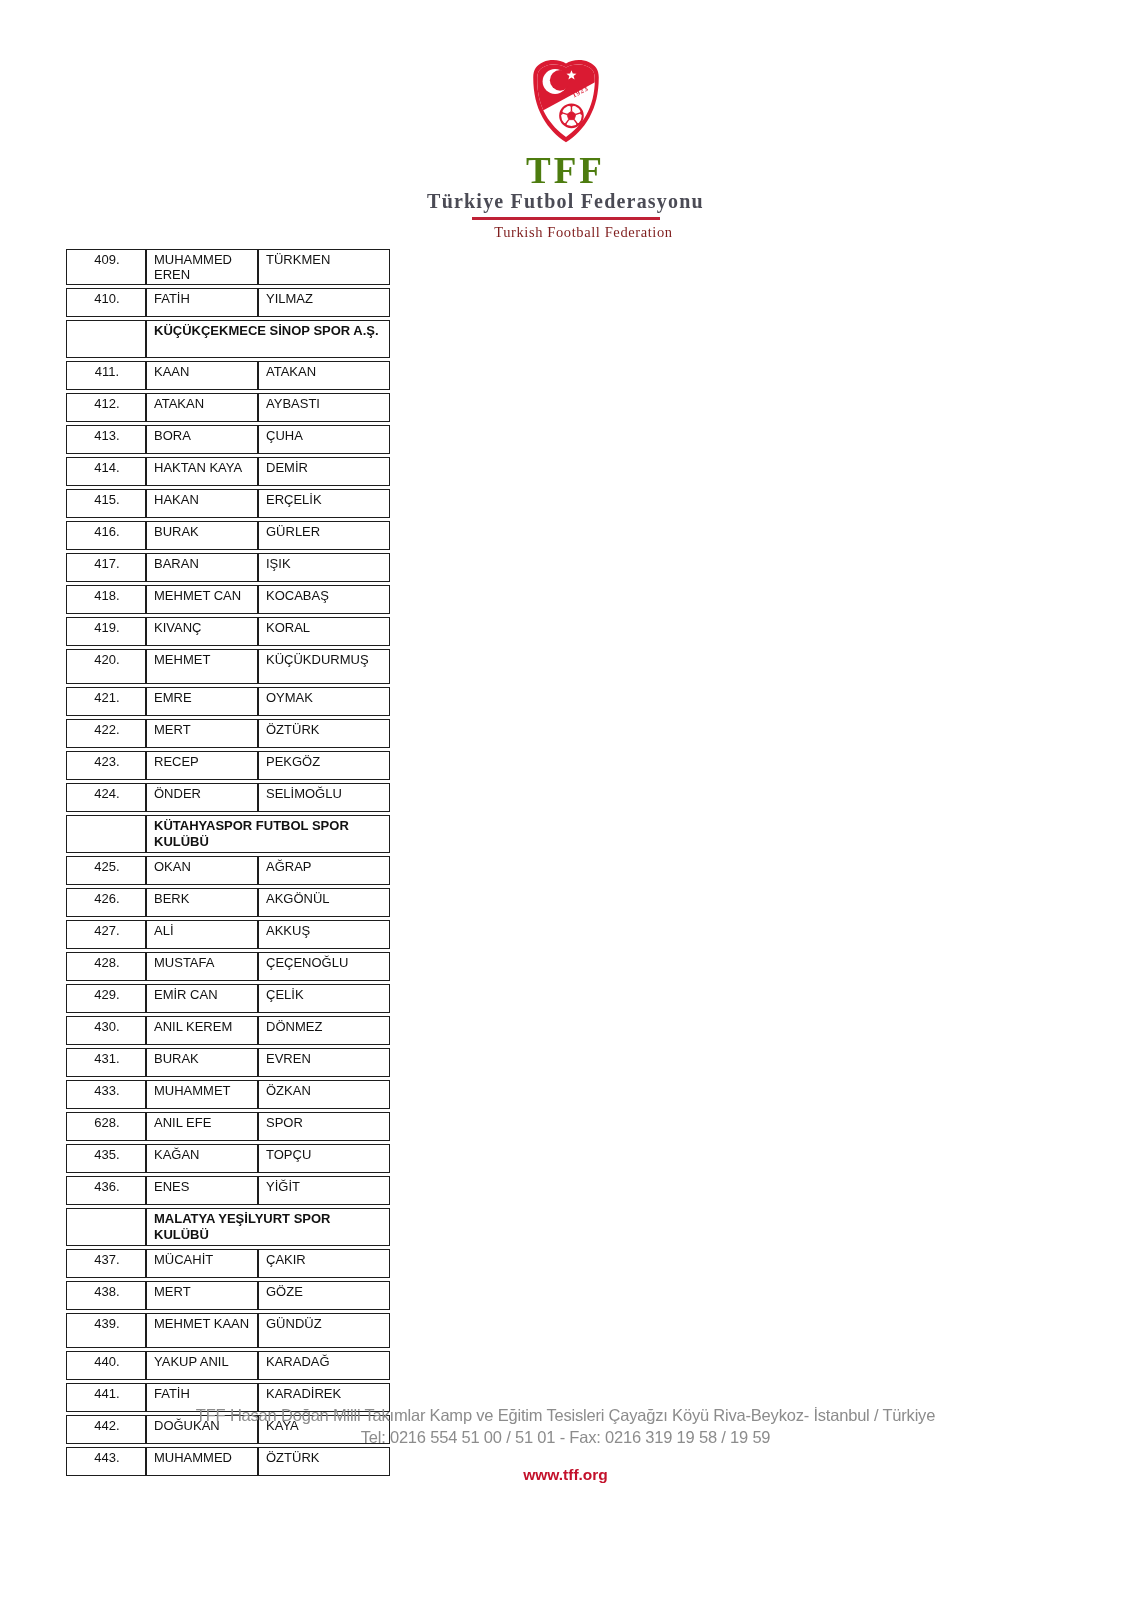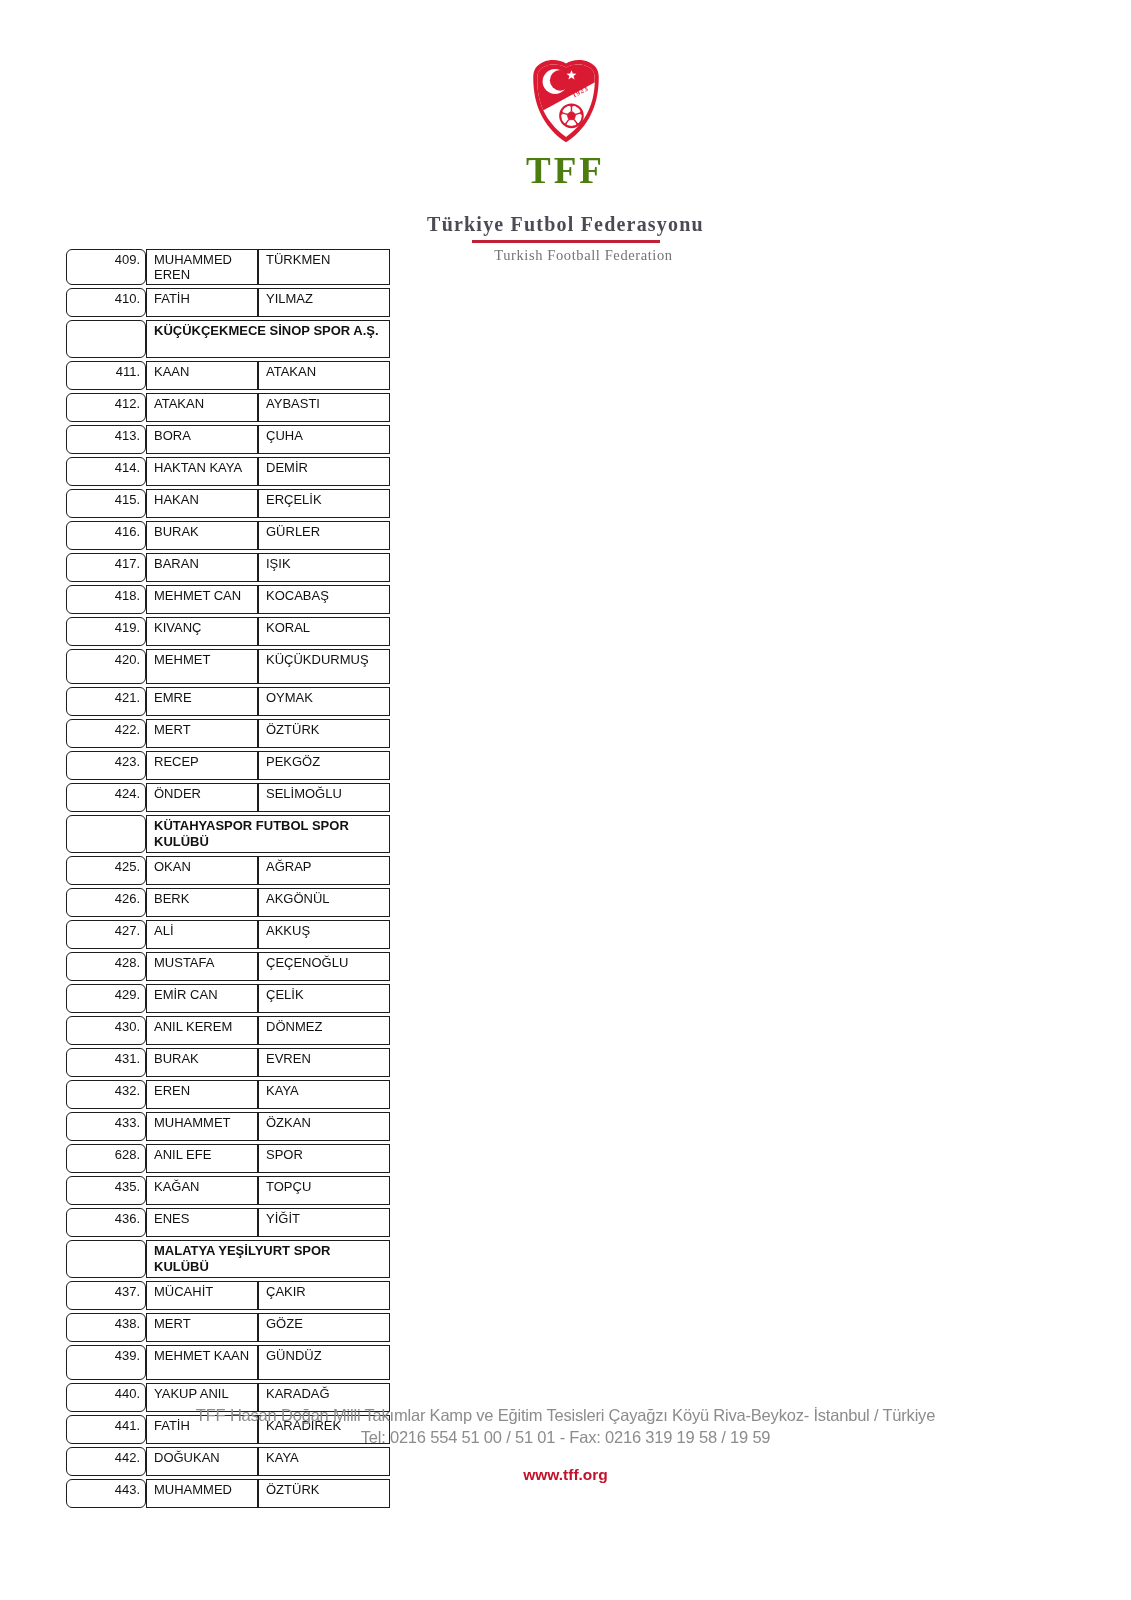--- a/index.html
+++ b/index.html
@@ -18,46 +18,46 @@
   }
   .crest { display:block; margin:0 auto; }
   .tff-abbr {
     font-family:"Liberation Serif", serif;
     font-weight:bold; font-size:37px; letter-spacing:3px;
     color:#4d7c0f; margin-top:8px; line-height:1;
   }
   .title-tr {
     font-family:"Liberation Serif", serif;
     font-weight:bold; font-size:20px; letter-spacing:1.2px;
-    color:#4b4b55; margin-top:25px; line-height:1;
+    color:#4b4b55; margin-top:2px; line-height:1;
   }
   .logo-rule {
     width:188px; height:3px; background:#bf2136;
     margin:6px auto 5px auto;
   }
   .title-en {
     font-family:"Liberation Serif", serif;
     font-size:14.5px; letter-spacing:0.6px;
-    color:#737373; line-height:1;padding-left:36px;
+    color:#7f1d1d; line-height:1;padding-left:36px;
   }
 
   
   table.players {
     position:absolute; left:66px; top:246px;
     border-collapse:separate; border-spacing:0 3px;
     table-layout:fixed; width:324px;
     font-size:13px; line-height:15px; color:#111111;
   }
   table.players td {
     border:1px solid #1d1d1d;
     vertical-align:top;
     padding:2px 5px 2px 7px;
     overflow:hidden;
   }
-  td.num   { width:80px;  text-align:right; padding-right:5px; height:23px;border-radius:6px; }
+  td.num   { width:80px;  text-align:center; padding-right:5px; height:23px; }
   td.first { width:112px;margin-left:28px; }
   td.last  { width:132px; }
   tr.tall td { height:29px; }
   td.clubname {
     font-weight:bold; line-height:16px; padding-top:3px; height:32px;
   }
 
   
   .footer {
     position:absolute; top:1404px; left:0; width:100%;
@@ -247,25 +247,20 @@
           <td class="num">430.</td>
           <td class="first">ANIL KEREM</td>
           <td class="last">DÖNMEZ</td>
         </tr>
         <tr>
           <td class="num">431.</td>
           <td class="first">BURAK</td>
           <td class="last">EVREN</td>
         </tr>
         <tr>
-          <td class="num">432.</td>
-          <td class="first">EREN</td>
-          <td class="last">KAYA</td>
-        </tr>
-        <tr>
           <td class="num">433.</td>
           <td class="first">MUHAMMET</td>
           <td class="last">ÖZKAN</td>
         </tr>
         <tr>
           <td class="num">628.</td>
           <td class="first">ANIL EFE</td>
           <td class="last">SPOR</td>
         </tr>
         <tr>

